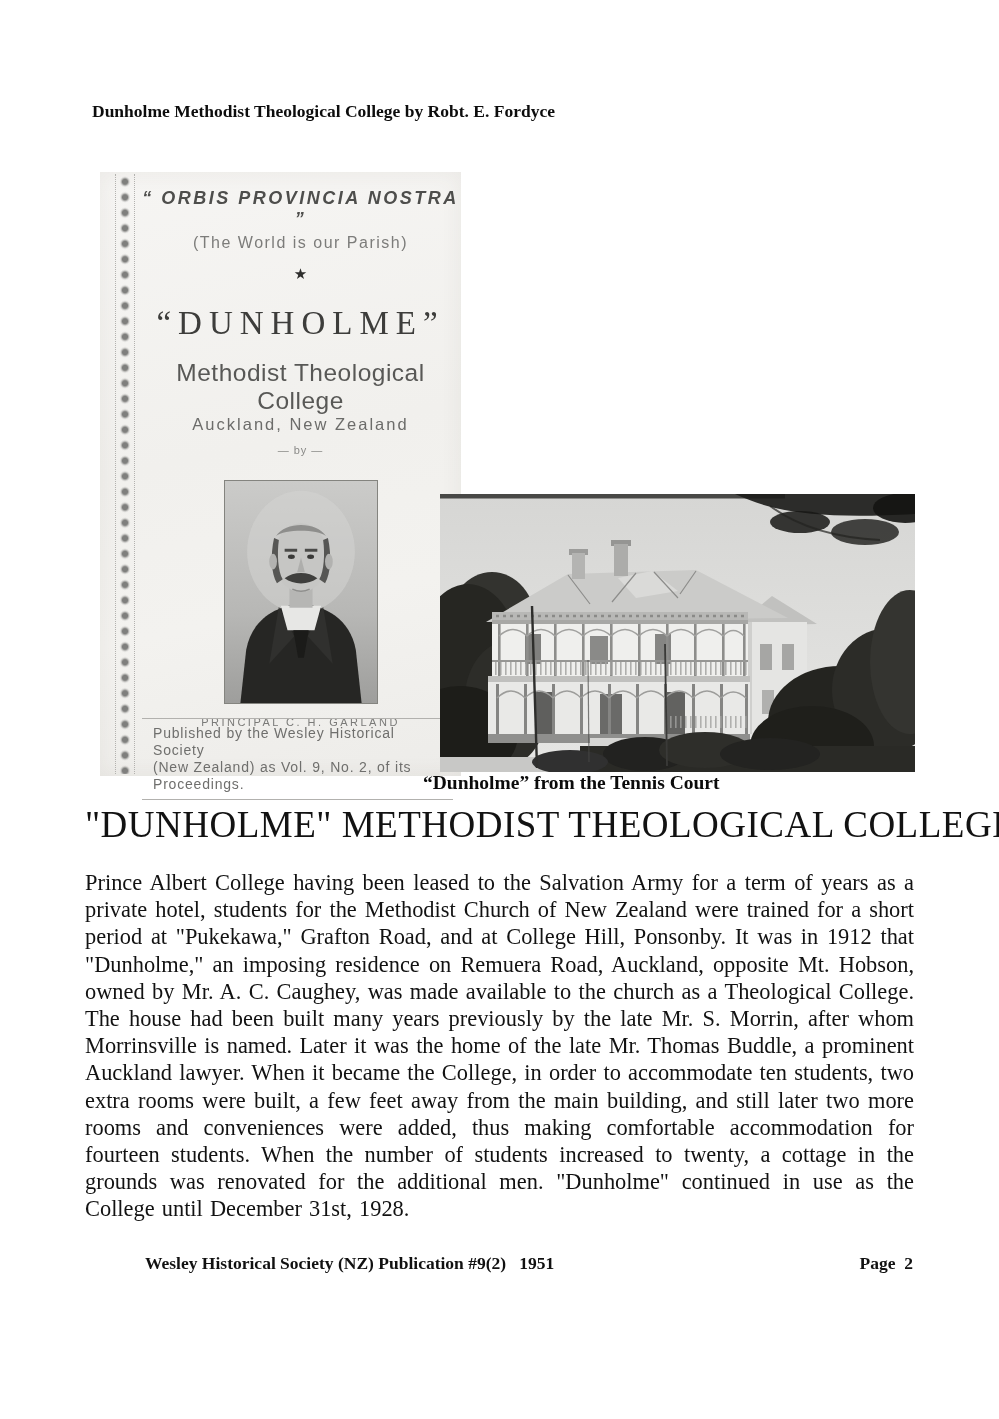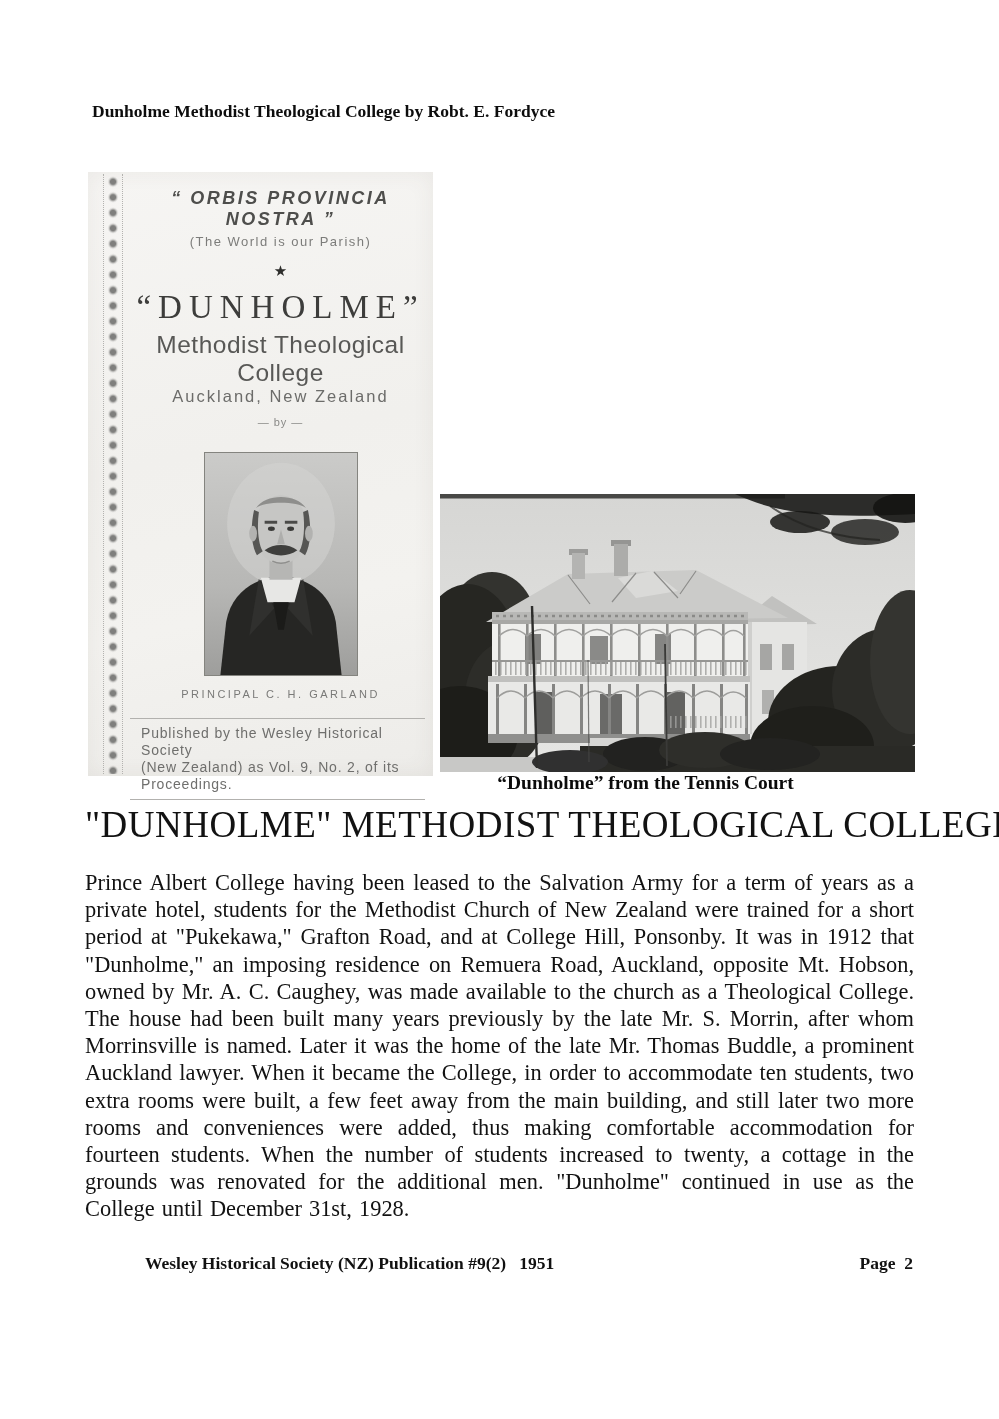--- a/index.html
+++ b/index.html
@@ -11,44 +11,45 @@
   .header-title{
     position:absolute;left:92px;top:101px;font-size:17.5px;font-weight:bold;
     color:#0d0d0d;white-space:pre;
   }
   .footer{position:absolute;left:0;top:1253px;width:999px;height:26px;}
   .footer-left{position:absolute;left:145px;font-size:17.5px;font-weight:bold;white-space:pre;}
   .footer-right{position:absolute;right:86px;font-size:17.5px;font-weight:bold;white-space:pre;}
 
   
   .cover{
-    position:absolute;left:88px;top:172px;width:345px;height:604px;
+    position:absolute;left:100px;top:172px;width:345px;height:604px;
     background:linear-gradient(168deg,#f6f5f3 0%,#f1f0ed 45%,#f3f2ef 70%,#edecE9 100%);
     box-shadow:inset 0 0 22px rgba(80,75,60,0.07);
+    padding-left:16px;
   }
   .ornament{
     position:absolute;left:15px;top:2px;bottom:2px;width:18px;
     border-left:1px dotted #b3b2af;border-right:1px dotted #b3b2af;
     background-image:
       radial-gradient(circle at 50% 50%, #7f7f7d 2.6px, rgba(110,110,108,0.45) 3.6px, rgba(150,150,148,0.18) 4.6px, transparent 5.6px);
     background-size:16px 15.5px;background-position:center top;background-repeat:repeat-y;
   }
   .cover-content{
     position:absolute;left:40px;right:0;top:0;height:100%;text-align:center;
     font-family:"Liberation Sans", sans-serif;
   }
   .motto{margin-top:16px;font-size:18px;font-style:italic;font-weight:bold;
     letter-spacing:2.5px;color:#4e4e4c;}
-  .motto-sub{margin-top:4px;font-size:13px;letter-spacing:1.5px;color:#7c7c7a;}
+  .motto-sub{margin-top:4px;font-size:16px;letter-spacing:1.5px;color:#7c7c7a;}
   .star{margin-top:13px;font-size:15px;color:#2e2e2c;font-family:"DejaVu Sans", sans-serif;}
   .cover-title{
-    margin-top:9px;font-family:"Liberation Serif", serif;font-size:33px;
+    margin-top:22px;font-family:"Liberation Serif", serif;font-size:33px;
     letter-spacing:7px;color:#3d3d3b;
   }
-  .cover-subtitle{margin-top:5px;font-size:24.5px;color:#585856;letter-spacing:0.5px;}
+  .cover-subtitle{margin-top:17px;font-size:24.5px;color:#585856;letter-spacing:0.5px;}
   .cover-location{font-size:16.5px;letter-spacing:2px;color:#6c6c6a;}
   .cover-by{margin-top:10px;font-size:11px;letter-spacing:1px;color:#8a8a88;}
   .cover-author{margin-top:4px;font-size:16.5px;letter-spacing:2px;color:#5e5e5c;}
   .portrait{
     margin:24px auto 0;width:152px;height:222px;background:#d9d9d7;
     border:1px solid #84847f;box-shadow:inset 0 0 0 3px #dddddb, inset 0 0 0 4px #9a9a96;
     overflow:hidden;
   }
   .portrait svg{display:block;width:100%;height:100%;}
   .portrait-caption{margin-top:12px;font-size:11px;letter-spacing:2.5px;color:#7a7a78;}
@@ -56,21 +57,21 @@
   .pub-rule{height:1px;background:#b2b1ae;}
   .pub-text{
     margin:6px 11px;font-size:14px;line-height:17px;color:#6f6f6d;letter-spacing:0.8px;
     font-family:"Liberation Sans", sans-serif;
   }
 
   
   .house-photo{position:absolute;left:440px;top:494px;width:475px;height:278px;background:#d9d9d7;}
   .house-photo svg{display:block;width:100%;height:100%;}
   .photo-caption{
-    position:absolute;left:408px;top:772px;width:475px;text-align:center;
+    position:absolute;left:423px;top:772px;width:475px;text-align:left;
     font-size:19.5px;font-weight:bold;color:#0b0b0b;
   }
 
   
   .article-heading{
     position:absolute;left:85px;top:803px;width:832px;font-size:37px;color:#121212;
     letter-spacing:0.5px;white-space:nowrap;
   }
   .article-body{
     position:absolute;left:85px;top:869px;width:829px;

